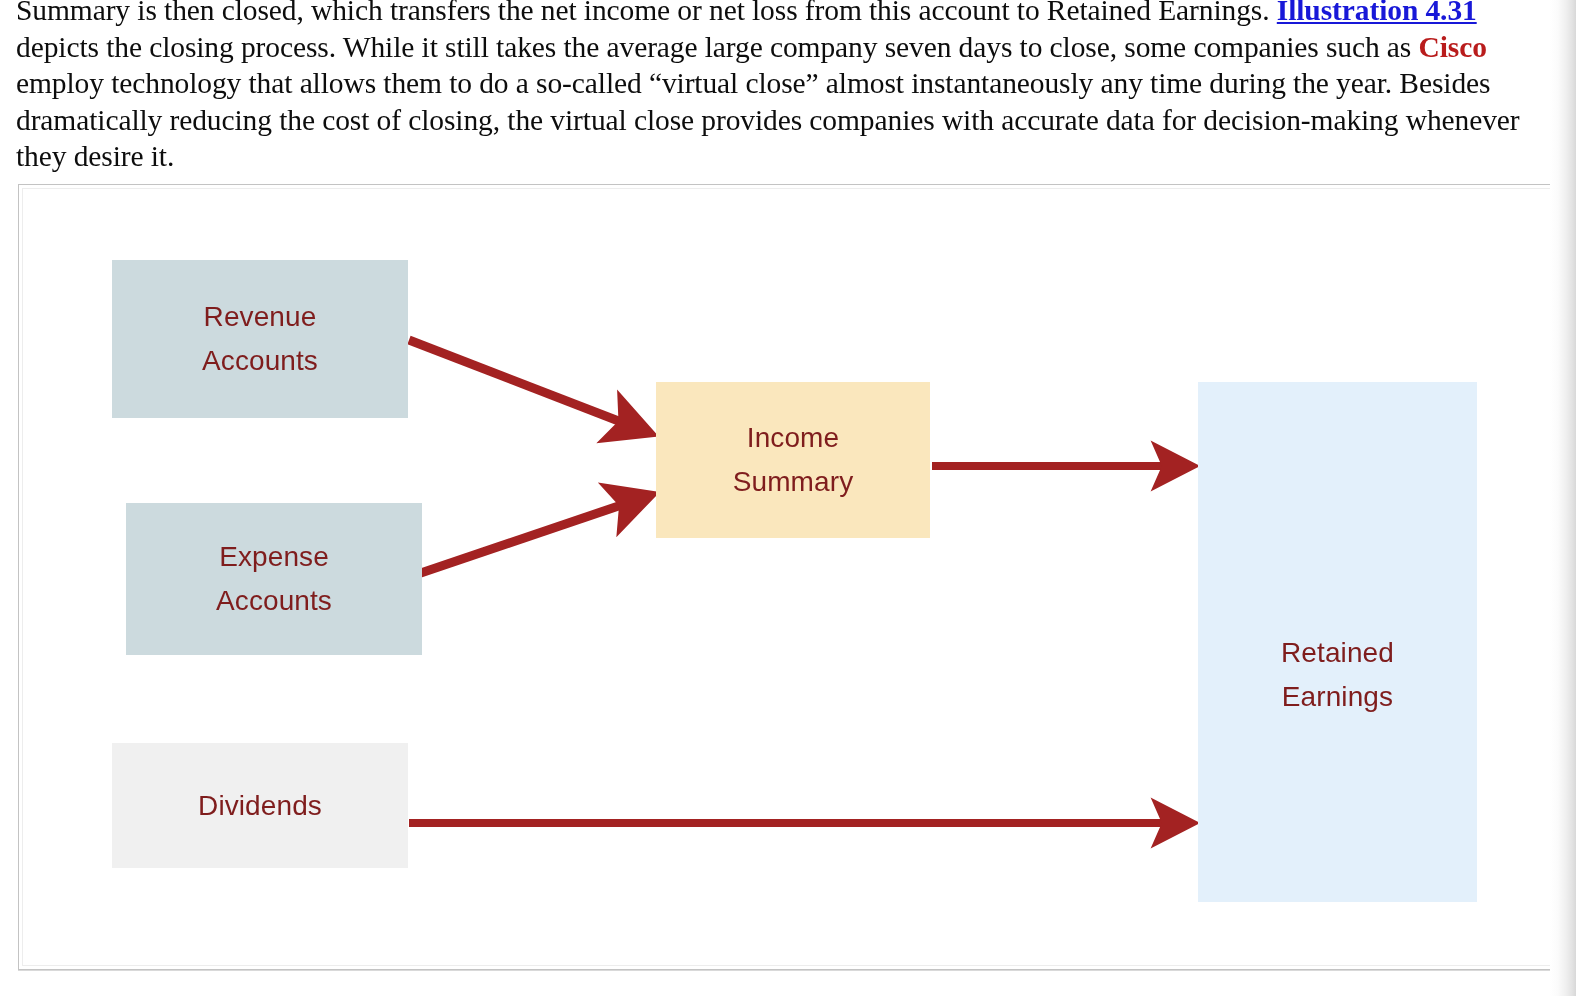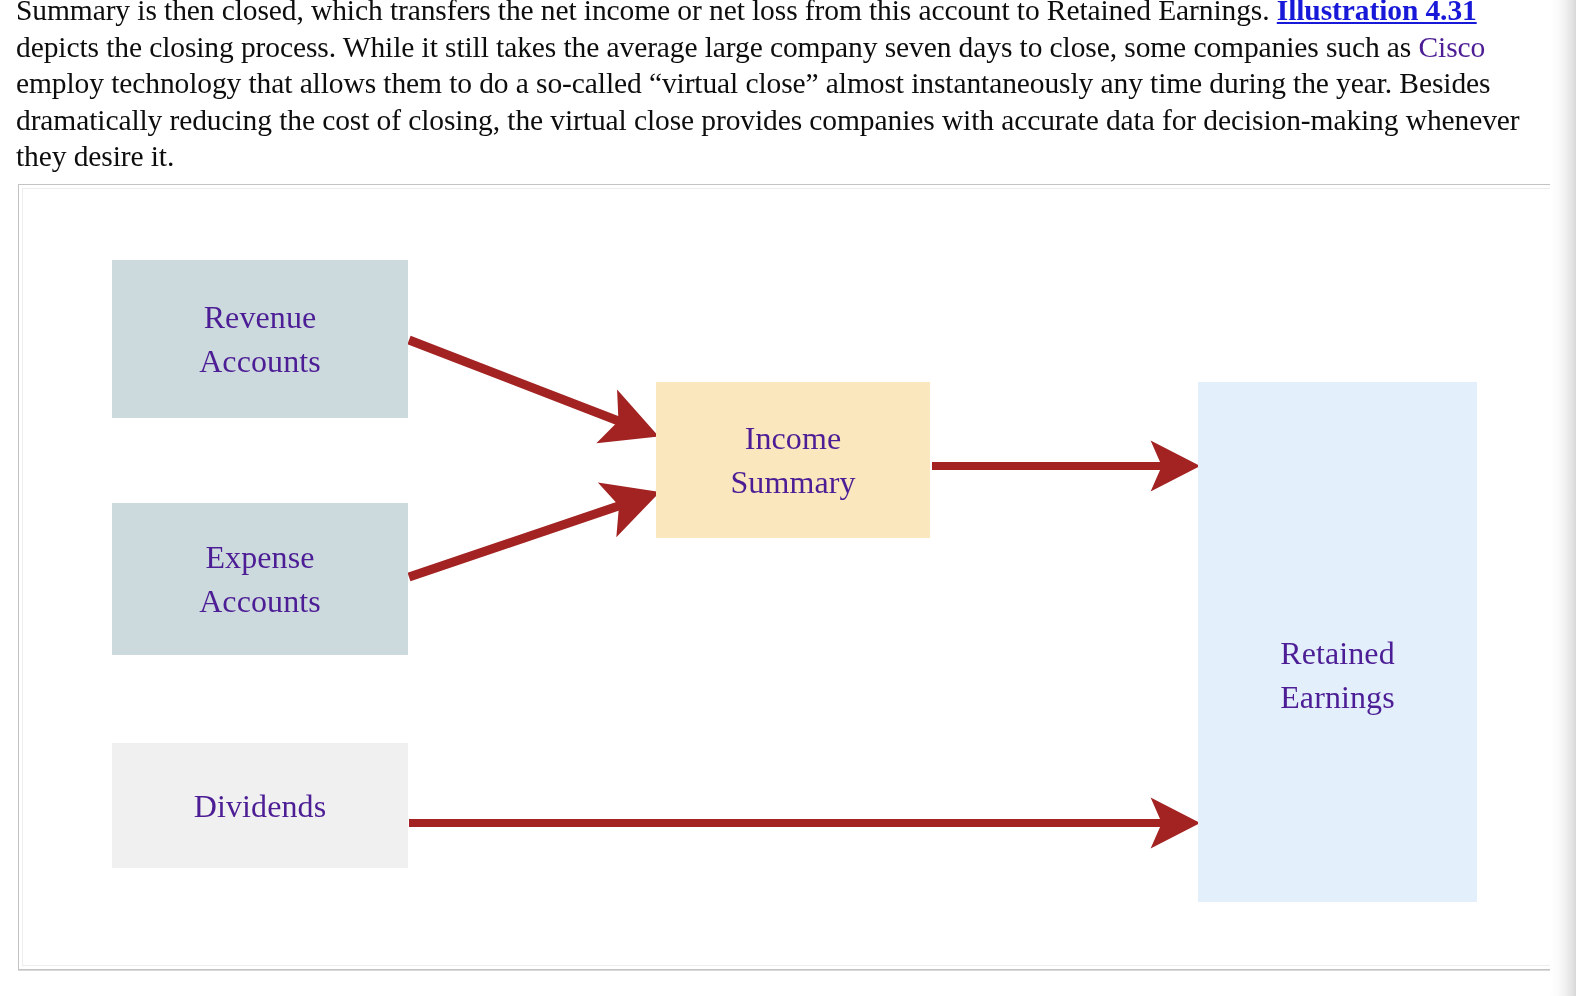--- a/index.html
+++ b/index.html
@@ -34,22 +34,22 @@
     letter-spacing:-0.1px;
   }
   .prose p { text-align:left; }
   .lnk {
     color:#1818d8;
     font-weight:bold;
     text-decoration:underline;
     text-underline-offset:2px;
   }
   .brand {
-    color:#4c1d95;
-    font-weight:normal;
+    color:#b91c1c;
+    font-weight:bold;
   }
 
   
   .figure-frame {
     position:absolute;
     left:18px; top:184px;
     width:1542px; height:786px;
     background:#ffffff;
     border:1px solid #c3c3c3;
     box-shadow:0 1px 0 #d9d9d9, 1px 0 0 #d9d9d9;
@@ -66,29 +66,29 @@
     left:0; top:0; width:1542px; height:786px;
   }
 
   
   .node {
     position:absolute;
     display:flex;
     align-items:center;
     justify-content:center;
     text-align:center;
-    font-family:Liberation Serif, serif;
-    font-size:32px;
+    font-family:Liberation Sans, sans-serif;
+    font-size:28px;
     line-height:44px;
-    color:#4c1d95;
+    color:#7f1d1d;
     letter-spacing:0.1px;
     white-space:pre-line;
   }
   .node-revenue  { left:89px;  top:71px;  width:296px; height:158px; background:#ccdade; }
-  .node-expense  { left:89px;  top:314px; width:296px; height:152px; background:#ccdade; }
+  .node-expense  { left:103px;  top:314px; width:296px; height:152px; background:#ccdade; }
   .node-dividend { left:89px;  top:554px; width:296px; height:125px; background:#f0f0f0; }
   .node-income   { left:633px; top:193px; width:274px; height:156px; background:#fae7bd; }
   .node-retained { left:1175px;top:193px; width:279px; height:520px; background:#e3f0fb; }
   .node-retained .label { transform:translateY(33px); }
 
   svg.arrows {
     position:absolute; left:0; top:0;
     width:1542px; height:786px;
     overflow:visible;
     pointer-events:none;

